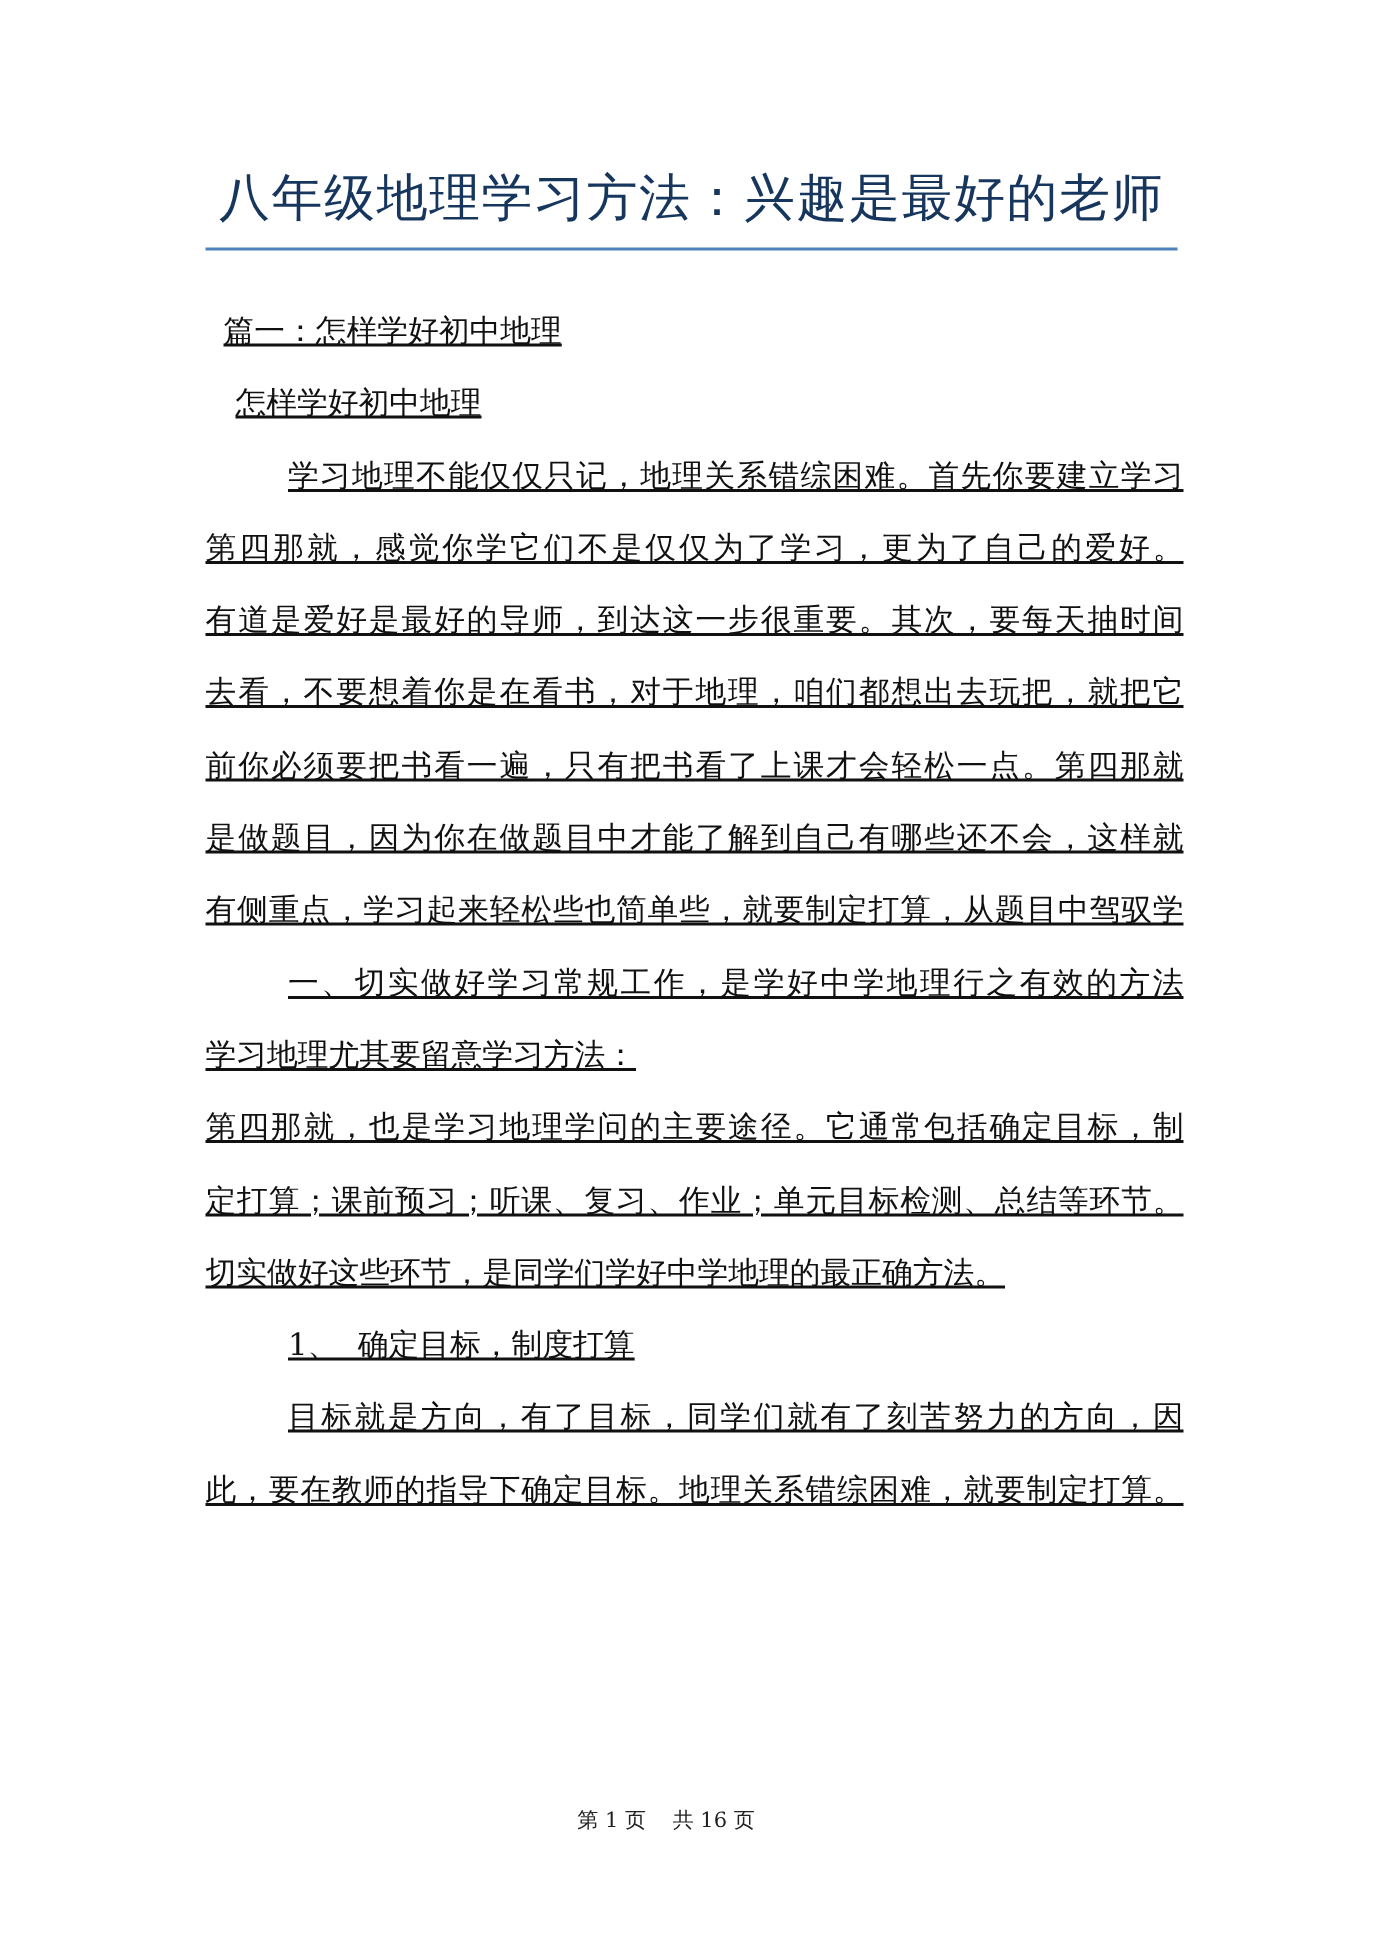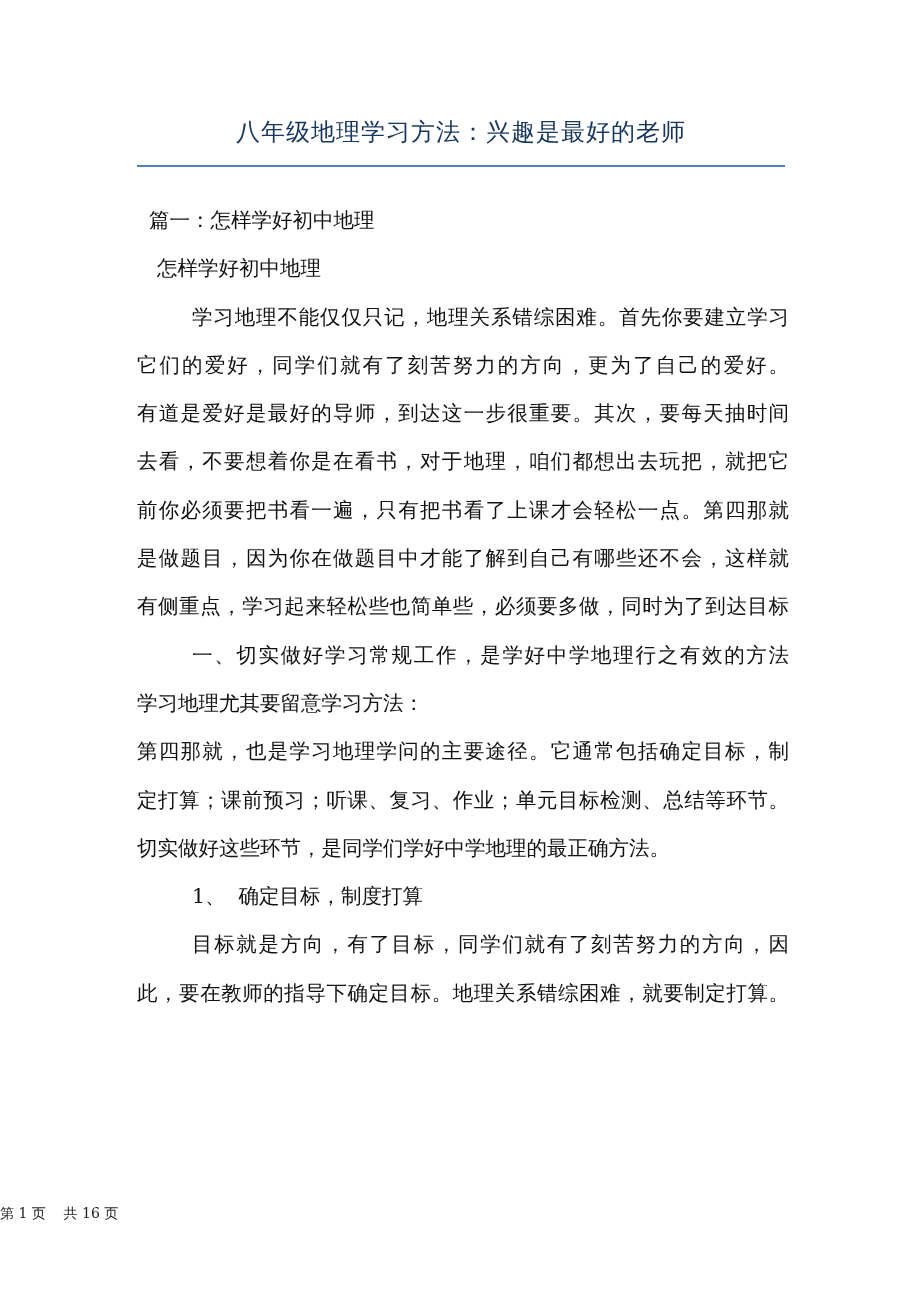--- a/index.html
+++ b/index.html
@@ -22,21 +22,21 @@
       width: 920px;
       height: 1302px;
       background: #ffffff;
     }
     .title {
       position: absolute;
       left: 137px;
       width: 648px;
       top: 112px;
       text-align: center;
-      font-size: 24px;
+      font-size: 34px;
       line-height: 40px;
       color: #17365D;
       letter-spacing: 1px;
       white-space: nowrap;
     }
     .title-rule {
       position: absolute;
       left: 137px;
       width: 648px;
       top: 165px;
@@ -50,55 +50,56 @@
       top: 196px;
       font-size: 20.5px;
       line-height: 48.3px;
       color: #111111;
     }
     .line {
       display: block;
       height: 48.3px;
       white-space: nowrap;
       overflow: visible;
+      text-decoration: underline;
     }
     .indent-1 { padding-left: 12px; }
     .indent-2 { padding-left: 55px; }
     .justify {
       text-align: justify;
       text-align-last: justify;
     }
     .footer {
       position: absolute;
       left: 0;
       width: 888px;
       top: 1205px;
-      text-align: left;
+      text-align: center;
       font-size: 14px;
       color: #222222;
       white-space: pre;
     }
   </style>
 </head>
 <body>
 
 <div class="page">
   <div class="title">八年级地理学习方法：兴趣是最好的老师</div>
   <div class="title-rule"></div>
 
   <div class="body-text">
     <span class="line indent-1">篇一：怎样学好初中地理</span>
     <span class="line indent-1" style="padding-left:20px">怎样学好初中地理</span>
     <span class="line indent-2 justify">学习地理不能仅仅只记，地理关系错综困难。首先你要建立学习</span>
-    <span class="line justify">它们的爱好，同学们就有了刻苦努力的方向，更为了自己的爱好。</span>
+    <span class="line justify">第四那就，感觉你学它们不是仅仅为了学习，更为了自己的爱好。</span>
     <span class="line justify">有道是爱好是最好的导师，到达这一步很重要。其次，要每天抽时间</span>
     <span class="line justify">去看，不要想着你是在看书，对于地理，咱们都想出去玩把，就把它</span>
     <span class="line justify">前你必须要把书看一遍，只有把书看了上课才会轻松一点。第四那就</span>
     <span class="line justify">是做题目，因为你在做题目中才能了解到自己有哪些还不会，这样就</span>
-    <span class="line justify">有侧重点，学习起来轻松些也简单些，必须要多做，同时为了到达目标</span>
+    <span class="line justify">有侧重点，学习起来轻松些也简单些，就要制定打算，从题目中驾驭学</span>
     <span class="line indent-2 justify">一、切实做好学习常规工作，是学好中学地理行之有效的方法</span>
     <span class="line">学习地理尤其要留意学习方法：</span>
     <span class="line justify">第四那就，也是学习地理学问的主要途径。它通常包括确定目标，制</span>
     <span class="line justify">定打算；课前预习；听课、复习、作业；单元目标检测、总结等环节。</span>
     <span class="line">切实做好这些环节，是同学们学好中学地理的最正确方法。</span>
     <span class="line indent-2" style="white-space:pre">1、  确定目标，制度打算</span>
     <span class="line indent-2 justify">目标就是方向，有了目标，同学们就有了刻苦努力的方向，因</span>
     <span class="line justify">此，要在教师的指导下确定目标。地理关系错综困难，就要制定打算。</span>
   </div>
 

